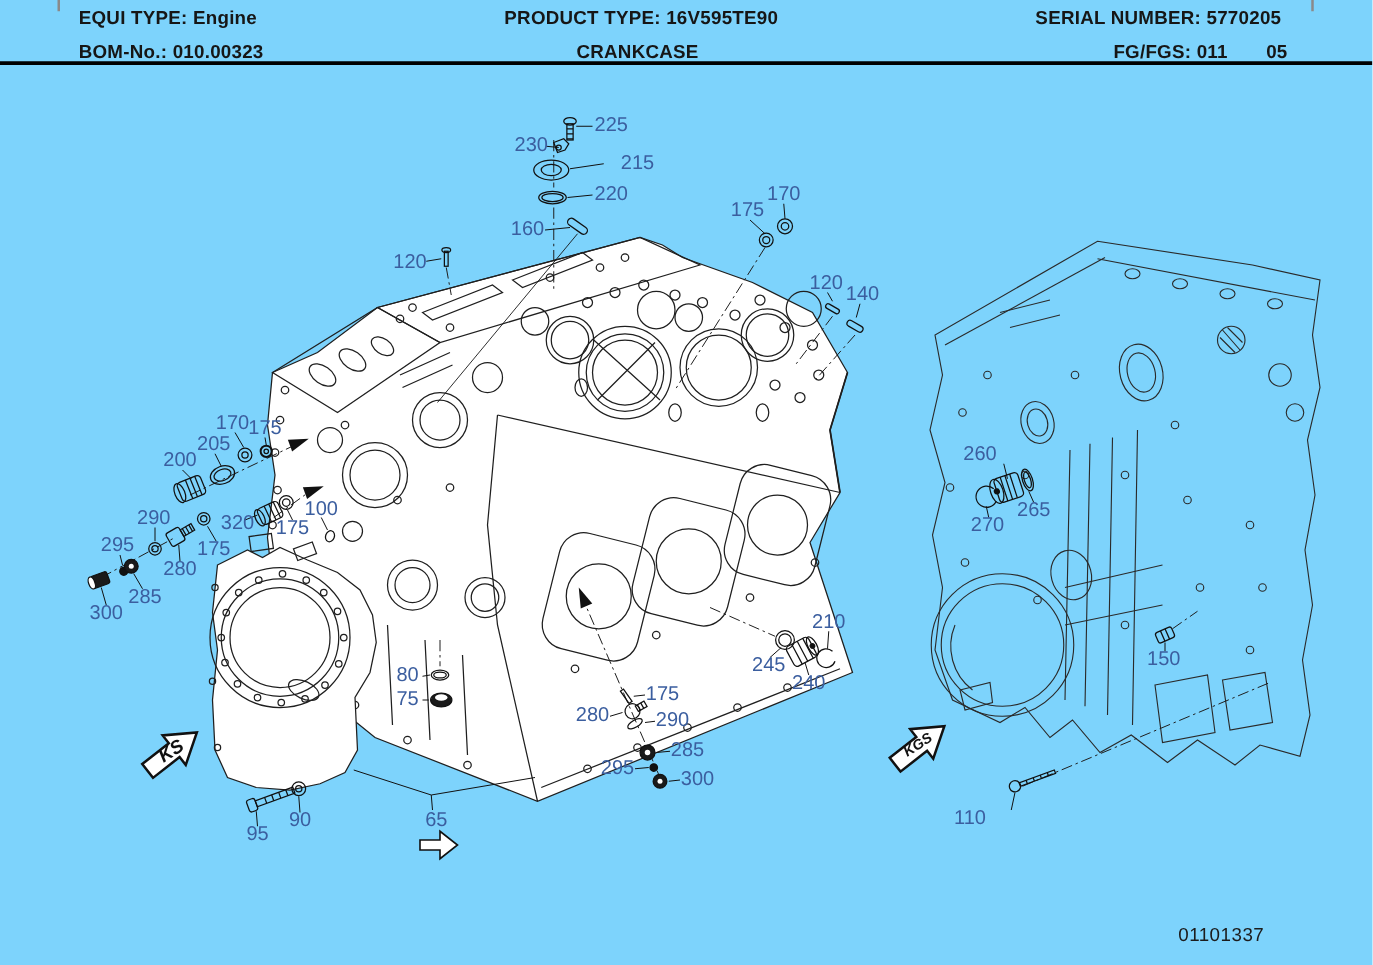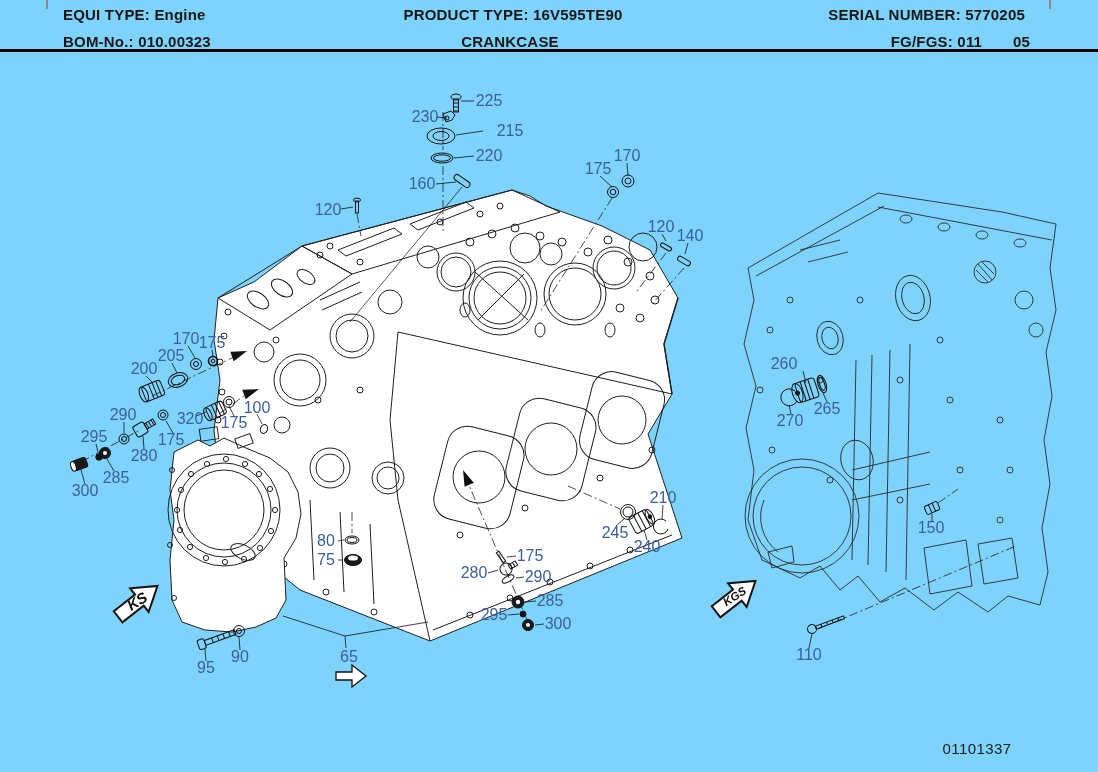--- a/index.html
+++ b/index.html
@@ -525,18 +525,18 @@
       <div class="callout" style="left: 615px; top: 533px;">245</div>
       <div class="callout" style="left: 647px; top: 547px;">240</div>
       <div class="callout" style="left: 663px; top: 498px;">210</div>
       <div class="callout" style="left: 349px; top: 657px;">65</div>
       <div class="callout" style="left: 240px; top: 657px;">90</div>
       <div class="callout" style="left: 206px; top: 668px;">95</div>
       <div class="callout" style="left: 784px; top: 364px;">260</div>
       <div class="callout" style="left: 827px; top: 409px; text-align: right;">265</div>
       <div class="callout" style="left: 790px; top: 421px;">270</div>
       <div class="callout" style="left: 931px; top: 528px;">150</div>
-      <div class="callout" style="left: 809px; top: 655px; text-align: right;">110</div>
+      <div class="callout" style="left: 776px; top: 655px; text-align: right;">110</div>
     </div>
 
   <div class="drawing-number">01101337</div>
 
 </div>
 
 </body></html>

